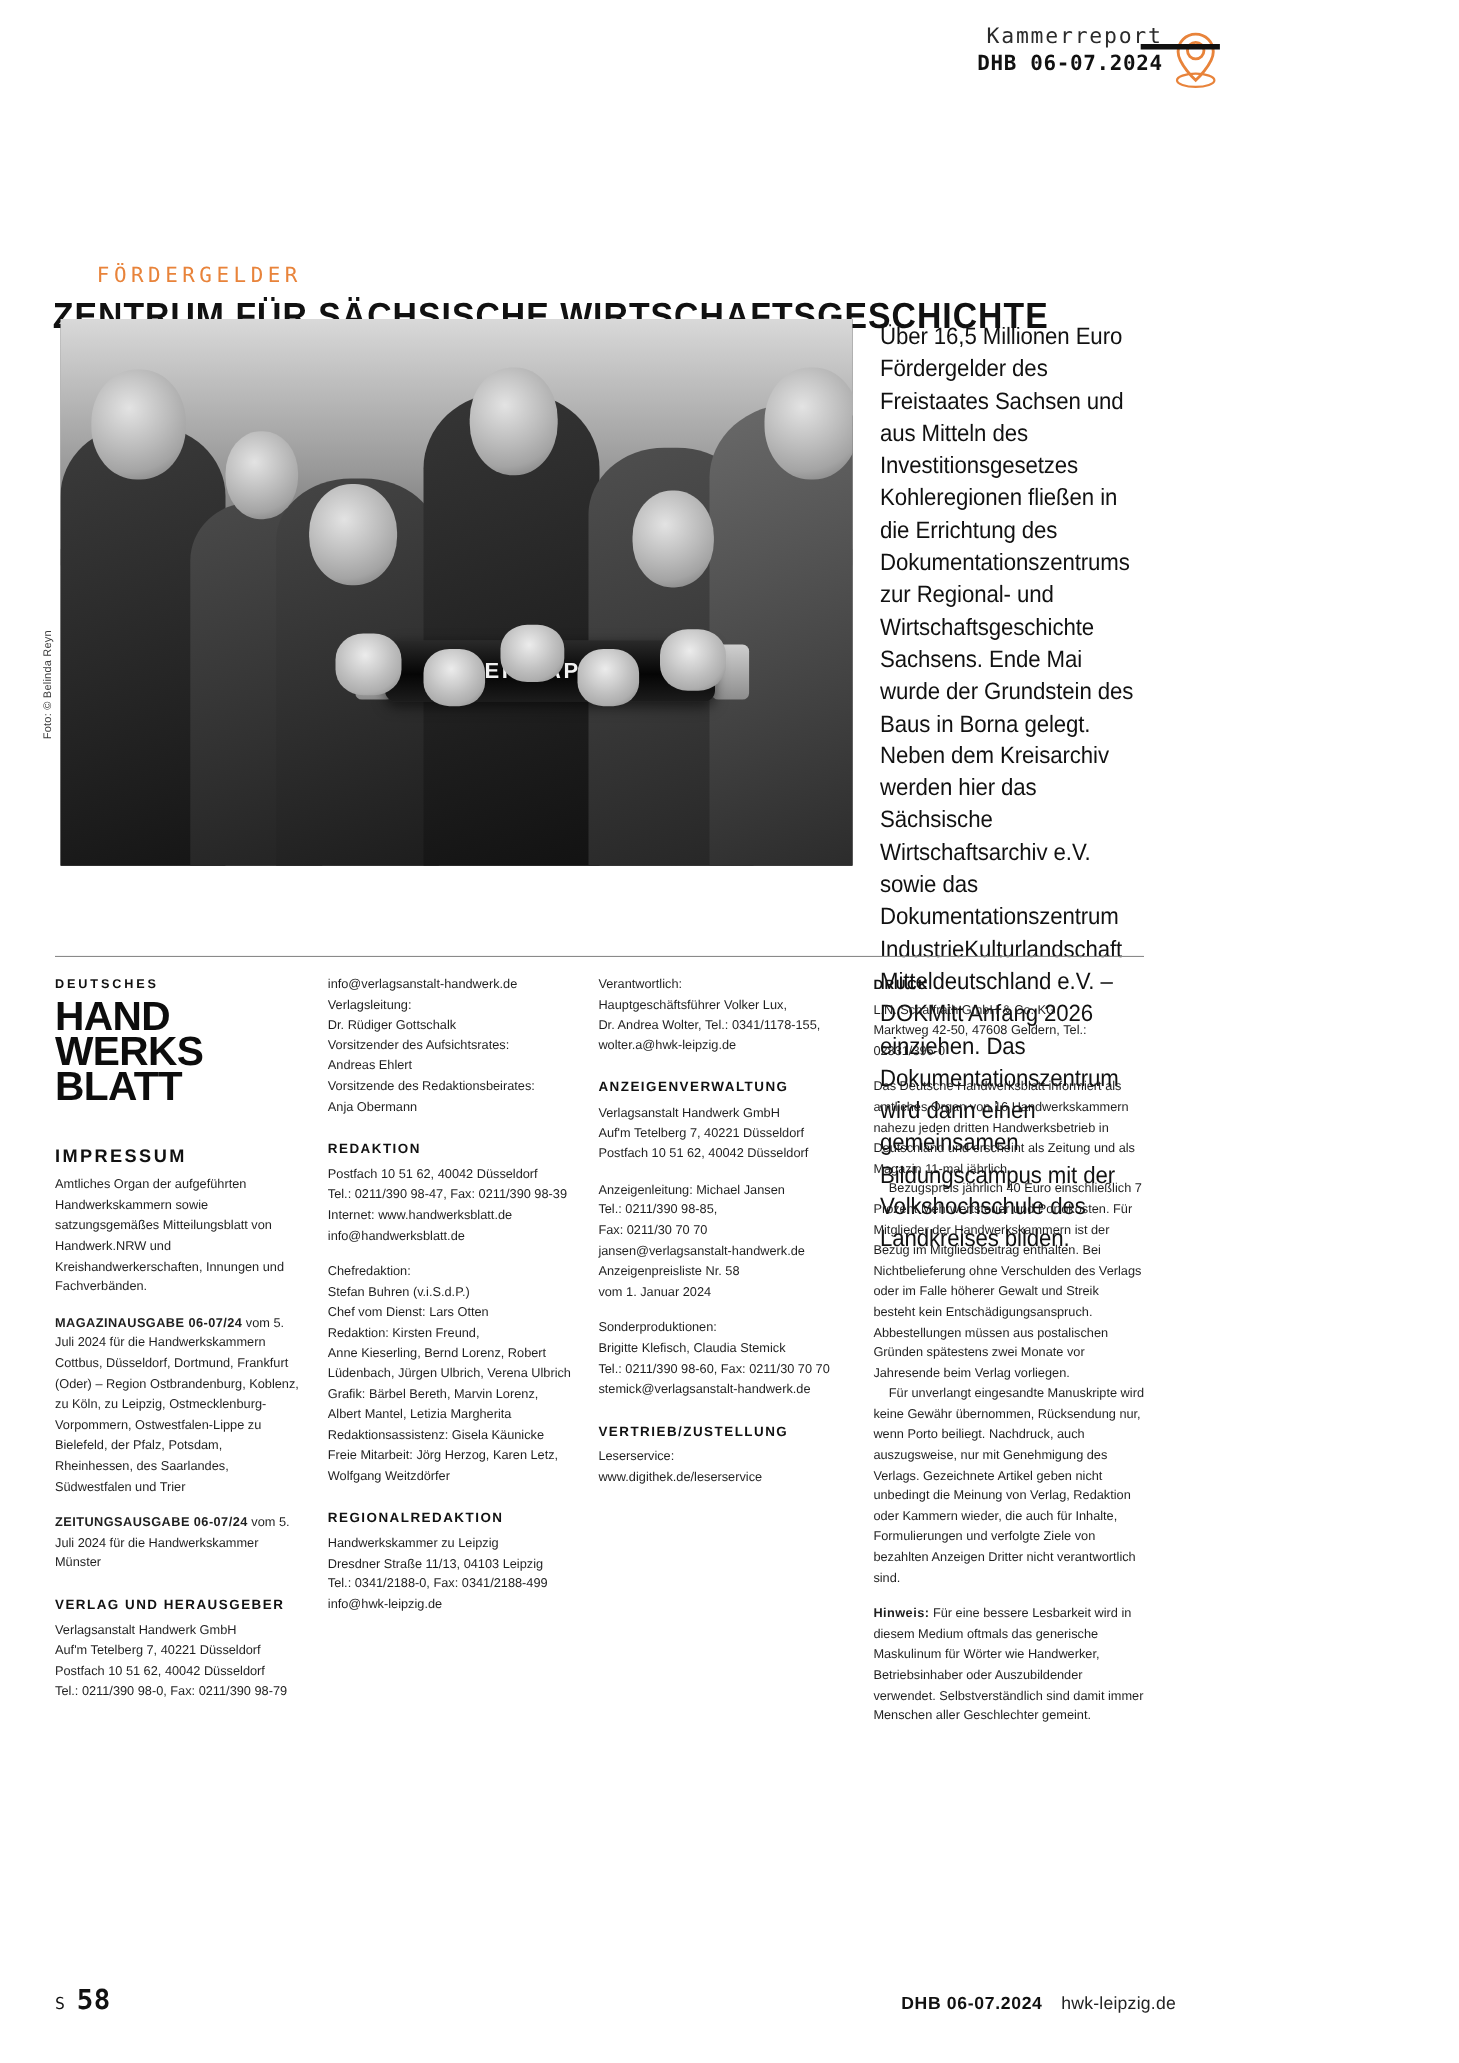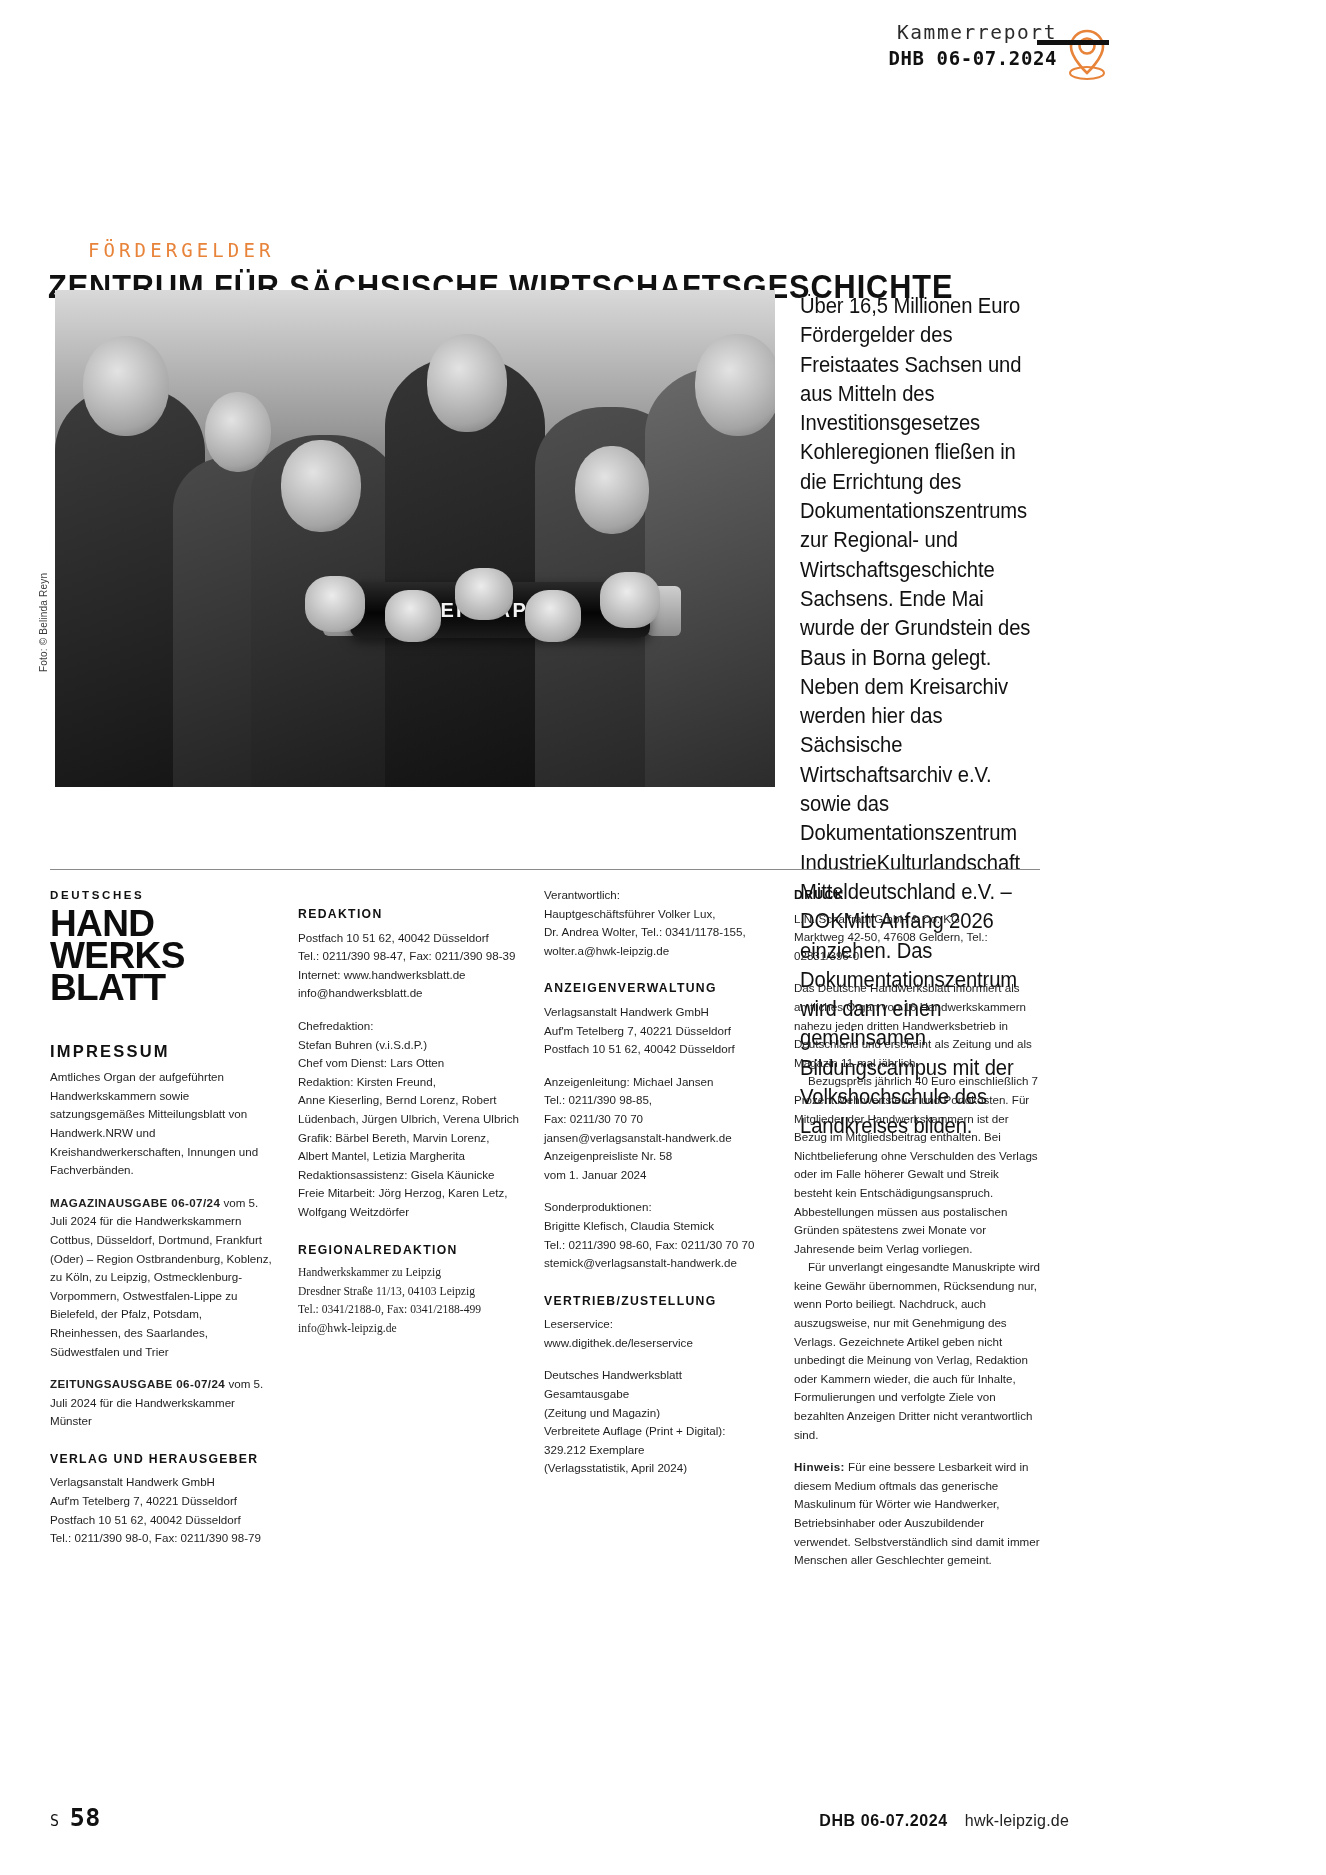--- a/index.html
+++ b/index.html
@@ -257,38 +257,45 @@
       </div>
 
       <div class="sec-head">VERLAG UND HERAUSGEBER</div>
       <div class="para tight pre" style="white-space:pre-line;">Verlagsanstalt Handwerk GmbH
 Auf'm Tetelberg 7, 40221 Düsseldorf
 Postfach 10 51 62, 40042 Düsseldorf
 Tel.: 0211/390 98-0, Fax: 0211/390 98-79</div>
     </div>
 
     <div class="col col-2">
+      <div class="para" style="white-space:pre-line;">info@verlagsanstalt-handwerk.de
+Verlagsleitung:
+Dr. Rüdiger Gottschalk
+Vorsitzender des Aufsichtsrates:
+Andreas Ehlert
+Vorsitzende des Redaktionsbeirates:
+Anja Obermann</div>
       <div class="sec-head">REDAKTION</div>
       <div class="para" style="white-space:pre-line;">Postfach 10 51 62, 40042 Düsseldorf
 Tel.: 0211/390 98-47, Fax: 0211/390 98-39
 Internet: www.handwerksblatt.de
 info@handwerksblatt.de</div>
       <div class="para" style="white-space:pre-line;">Chefredaktion:
 Stefan Buhren (v.i.S.d.P.)
 Chef vom Dienst: Lars Otten
 Redaktion: Kirsten Freund,
 Anne Kieserling, Bernd Lorenz, Robert
 Lüdenbach, Jürgen Ulbrich, Verena Ulbrich
 Grafik: Bärbel Bereth, Marvin Lorenz,
 Albert Mantel, Letizia Margherita
 Redaktionsassistenz: Gisela Käunicke
 Freie Mitarbeit: Jörg Herzog, Karen Letz,
 Wolfgang Weitzdörfer</div>
       <div class="sec-head">REGIONALREDAKTION</div>
-      <div class="para tight" style="white-space:pre-line;font-family:Liberation Serif, serif;">Handwerkskammer zu Leipzig
+      <div class="para tight" style="white-space:pre-line;">Handwerkskammer zu Leipzig
 Dresdner Straße 11/13, 04103 Leipzig
 Tel.: 0341/2188-0, Fax: 0341/2188-499
 info@hwk-leipzig.de</div>
     </div>
 
     <div class="col col-3">
       <div class="para" style="white-space:pre-line;">Verantwortlich:
 Hauptgeschäftsführer Volker Lux,
 Dr. Andrea Wolter, Tel.: 0341/1178-155,
 wolter.a@hwk-leipzig.de</div>
@@ -302,25 +309,20 @@
 jansen@verlagsanstalt-handwerk.de
 Anzeigenpreisliste Nr. 58
 vom 1. Januar 2024</div>
       <div class="para" style="white-space:pre-line;">Sonderproduktionen:
 Brigitte Klefisch, Claudia Stemick
 Tel.: 0211/390 98-60, Fax: 0211/30 70 70
 stemick@verlagsanstalt-handwerk.de</div>
       <div class="sec-head">VERTRIEB/ZUSTELLUNG</div>
       <div class="para" style="white-space:pre-line;">Leserservice:
 www.digithek.de/leserservice</div>
-      <div class="para tight" style="white-space:pre-line;">Deutsches Handwerksblatt Gesamtausgabe
-(Zeitung und Magazin)
-Verbreitete Auflage (Print + Digital):
-329.212 Exemplare
-(Verlagsstatistik, April 2024)</div>
     </div>
 
     <div class="col col-4">
       <div class="sec-head first">DRUCK</div>
       <div class="para" style="white-space:pre-line;">L.N. Schaffrath GmbH &amp; Co. KG
 Marktweg 42-50, 47608 Geldern, Tel.: 02831/396-0</div>
       <div class="para tight">Das Deutsche Handwerksblatt informiert als amtliches Organ von 16 Handwerkskammern nahezu jeden dritten Handwerksbetrieb in Deutschland und erscheint als Zeitung und als Magazin 11-mal jährlich.</div>
       <div class="para tight indent">Bezugspreis jährlich 40 Euro einschließlich 7 Prozent Mehrwertsteuer und Portokosten. Für Mitglieder der Handwerkskammern ist der Bezug im Mitgliedsbeitrag enthalten. Bei Nichtbelieferung ohne Verschulden des Verlags oder im Falle höherer Gewalt und Streik besteht kein Entschädigungsanspruch. Abbestellungen müssen aus postalischen Gründen spätestens zwei Monate vor Jahresende beim Verlag vorliegen.</div>
       <div class="para indent">Für unverlangt eingesandte Manuskripte wird keine Gewähr übernommen, Rücksendung nur, wenn Porto beiliegt. Nachdruck, auch auszugsweise, nur mit Genehmigung des Verlags. Gezeichnete Artikel geben nicht unbedingt die Meinung von Verlag, Redaktion oder Kammern wieder, die auch für Inhalte, Formulierungen und verfolgte Ziele von bezahlten Anzeigen Dritter nicht verantwortlich sind.</div>
       <div class="para tight">

